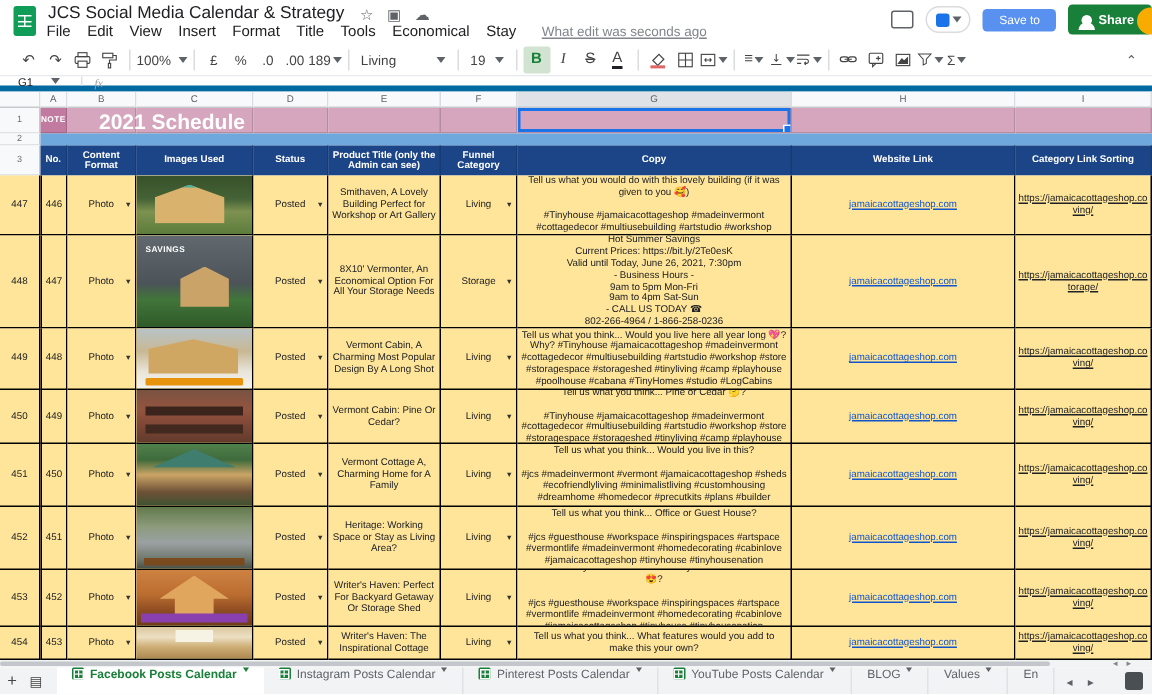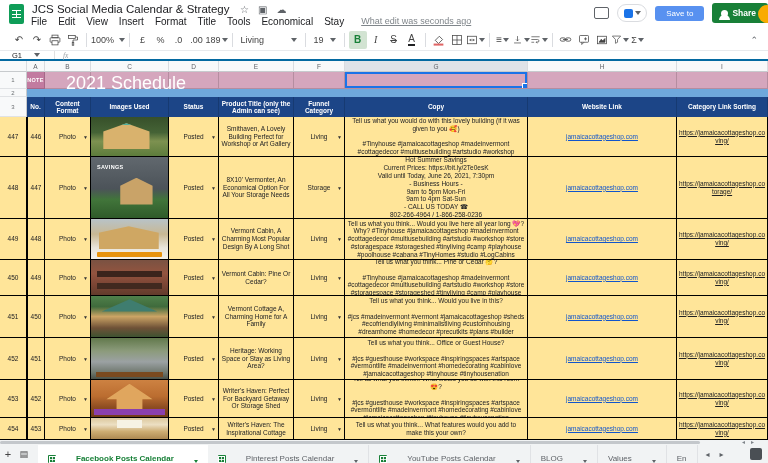--- a/index.html
+++ b/index.html
@@ -36,42 +36,42 @@
   .tb-txt { font-size:9px; }
   .tb-font { width:64px; justify-content:space-between; padding:0 4px; }
   .tb-size { width:30px; justify-content:space-between; padding:0 4px; }
   .bold-on { background:#d2e3d2; border-radius:2px; font-weight:bold; color:#188038; }
   .ital { font-style:italic; font-family:"Liberation Serif", serif; }
   .strike { text-decoration:line-through; }
   .a-color { border-bottom:2px solid #202124; line-height:1; }
   .collapse { position:absolute; right:10px; font-size:9px; color:#5f6368; }
 
   
-  .formulabar { position:absolute; top:51px; left:0; right:0; height:10px; border-bottom:2px solid #0369a1; display:flex; background:#fff; }
+  .formulabar { position:absolute; top:51px; left:0; right:0; height:10px; border-bottom:4px solid #0369a1; display:flex; background:#fff; }
   .namebox { width:55px; padding-left:12px; font-size:7.5px; color:#202124; display:flex; align-items:center; gap:12px; border-right:1px solid #e0e0e0; height:100%; }
   .fx { font-size:7.5px; color:#9aa0a6; font-style:italic; padding-left:8px; font-family:"Liberation Serif", serif; }
 
   
   .sheet { position:absolute; top:61px; left:0; width:768px; height:379px; overflow:hidden; }
   .grow { display:flex; width:768px; }
   .cell { overflow:hidden; position:relative; }
   .c-gut{width:27px;min-width:27px} .c-a{width:18px;min-width:18px} .c-b{width:46px;min-width:46px}
   .c-c{width:78px;min-width:78px} .c-d{width:50px;min-width:50px} .c-e{width:75px;min-width:75px}
   .c-f{width:51px;min-width:51px} .c-g{width:183px;min-width:183px} .c-h{width:149px;min-width:149px} .c-i{width:91px;min-width:91px}
 
   .colhead { height:11px; }
   .colhead .cell { background:#f8f9fa; border-right:1px solid #d9dce0; border-bottom:1px solid #c7cacd; color:#5f6368; font-size:6.5px; display:flex; align-items:center; justify-content:center; }
   .colhead .sel-col { background:#dfe3e8; }
 
   .gut { background:#f8f9fa; border-right:1px solid #c7cacd; border-bottom:1px solid #e0e2e5; color:#6b6f73; font-size:6px; display:flex; align-items:center; justify-content:center; }
 
   .r1 { height:17px; }
   .r1 .pink { background:#d5a6bd; border-right:1px solid rgba(0,0,0,.15); border-bottom:1px solid rgba(0,0,0,.15); }
   .note-cell { background:#c27ba0 !important; color:#fff; font-size:5.5px; font-weight:bold; display:flex; align-items:center; justify-content:center; letter-spacing:.3px; }
-  .schedule-txt { position:absolute; left:66px; top:1px; color:#fff; font-size:18px; white-space:nowrap; z-index:3; }
+  .schedule-txt { position:absolute; left:66px; top:1px; color:#fff; font-size:14px; white-space:nowrap; z-index:3;font-weight:bold; }
   .sel-cell { box-shadow:inset 0 0 0 2px #1a73e8; }
   .sel-cell::after { content:""; position:absolute; right:-1px; bottom:-1px; width:4px; height:4px; background:#1a73e8; border:1px solid #fff; }
 
   .r2 { height:8px; }
   .r2 .blue { background:#6fa8dc; }
 
   .r3 { height:20px; }
   .r3 .hcell { background:#1c4587; color:#fff; font-size:6.5px; font-weight:bold; display:flex; align-items:center; justify-content:center; text-align:center; line-height:1.1; border-right:1px solid #163a72; padding:0 2px; }
 
   .drow .cell { background:#ffe599; border-right:1px solid #000; border-bottom:1px solid #000; font-size:6.5px; color:#202124; display:flex; align-items:center; justify-content:center; text-align:center; line-height:1.2; padding:1px 2px; }
@@ -105,21 +105,21 @@
   .img8 { background:linear-gradient(180deg,#dcc89e 0%,#ecdfc3 32%,#cdad73 64%,#ad8952 100%); }
   .img8::before { left:34%; top:10%; width:32%; height:36%; background:#f6f2e4; }
 
   
   .hscroll { position:absolute; top:440px; left:0; right:0; height:5px; background:#f1f3f4; }
   .hthumb { position:absolute; left:0; top:1px; height:3px; width:700px; background:#c3c7cb; border-radius:2px; }
   .harrows { position:absolute; right:8px; top:-2px; font-size:6px; color:#80868b; letter-spacing:6px; }
   .tabbar { position:absolute; top:445px; left:0; right:0; height:18px; background:#f1f3f4; display:flex; align-items:center; font-size:8px; color:#5f6368; }
   .tab-btn { width:16px; text-align:center; font-size:11px; color:#444; }
   .alltabs { font-size:9px; margin-right:6px; color:#444; }
-  .stab { display:flex; align-items:flex-end; gap:20px; height:100%; padding:0 10px; border-right:1px solid #e0e2e5; white-space:nowrap; }
+  .stab { display:flex; align-items:flex-start; gap:4px; height:100%; padding:0 10px; border-right:1px solid #e0e2e5; white-space:nowrap; }
   .stab.active { background:#fff; color:#188038; font-weight:bold; border-right:none; }
   .tabicon { width:8px; height:8px; background:#188038; border-radius:1px; position:relative; flex:none; }
   .tabicon::before { content:""; position:absolute; inset:2px 1.5px 1.5px 1.5px; background:linear-gradient(#fff,#fff) 0 2px/5px .8px no-repeat, linear-gradient(#fff,#fff) 2px 0/.8px 4.5px no-repeat, #188038; outline:.8px solid #fff; }
   .tcaret { width:0; height:0; border-left:2.5px solid transparent; border-right:2.5px solid transparent; border-top:3px solid currentColor; }
   .tab-nav { margin-left:8px; display:flex; gap:10px; font-size:8px; color:#5f6368; }
   .explore-btn { position:absolute; right:6px; top:3px; width:12px; height:12px; background:#4a4f54; border-radius:2px; }
 </style>
 </head>
 <body>
 
@@ -576,20 +576,25 @@
   <div class="tabbar">
     <div class="tab-btn">+</div>
     <div class="tab-btn alltabs">▤</div>
     <div class="stab active">
         <span class="tabicon"></span>
         <span>Facebook Posts Calendar</span>
         <span class="tcaret"></span>
       </div>
     <div class="stab">
         <span class="tabicon"></span>
+        <span>Instagram Posts Calendar</span>
+        <span class="tcaret"></span>
+      </div>
+    <div class="stab">
+        <span class="tabicon"></span>
         <span>Pinterest Posts Calendar</span>
         <span class="tcaret"></span>
       </div>
     <div class="stab">
         <span class="tabicon"></span>
         <span>YouTube Posts Calendar</span>
         <span class="tcaret"></span>
       </div>
     <div class="stab">
         <span>BLOG</span>

